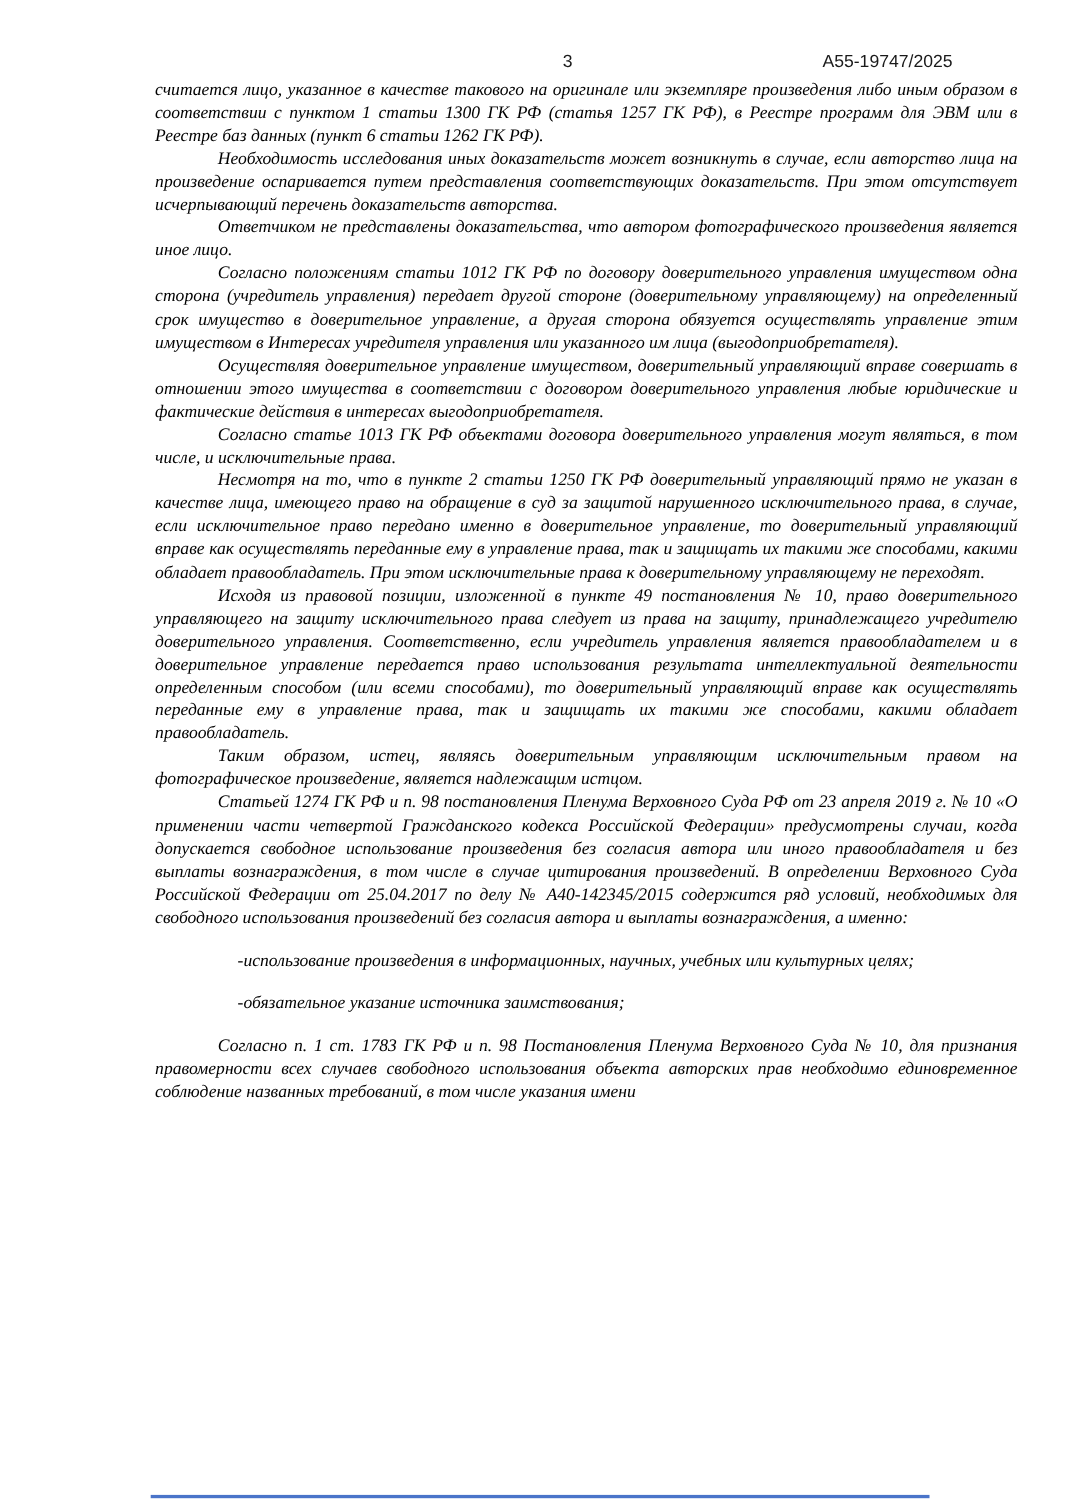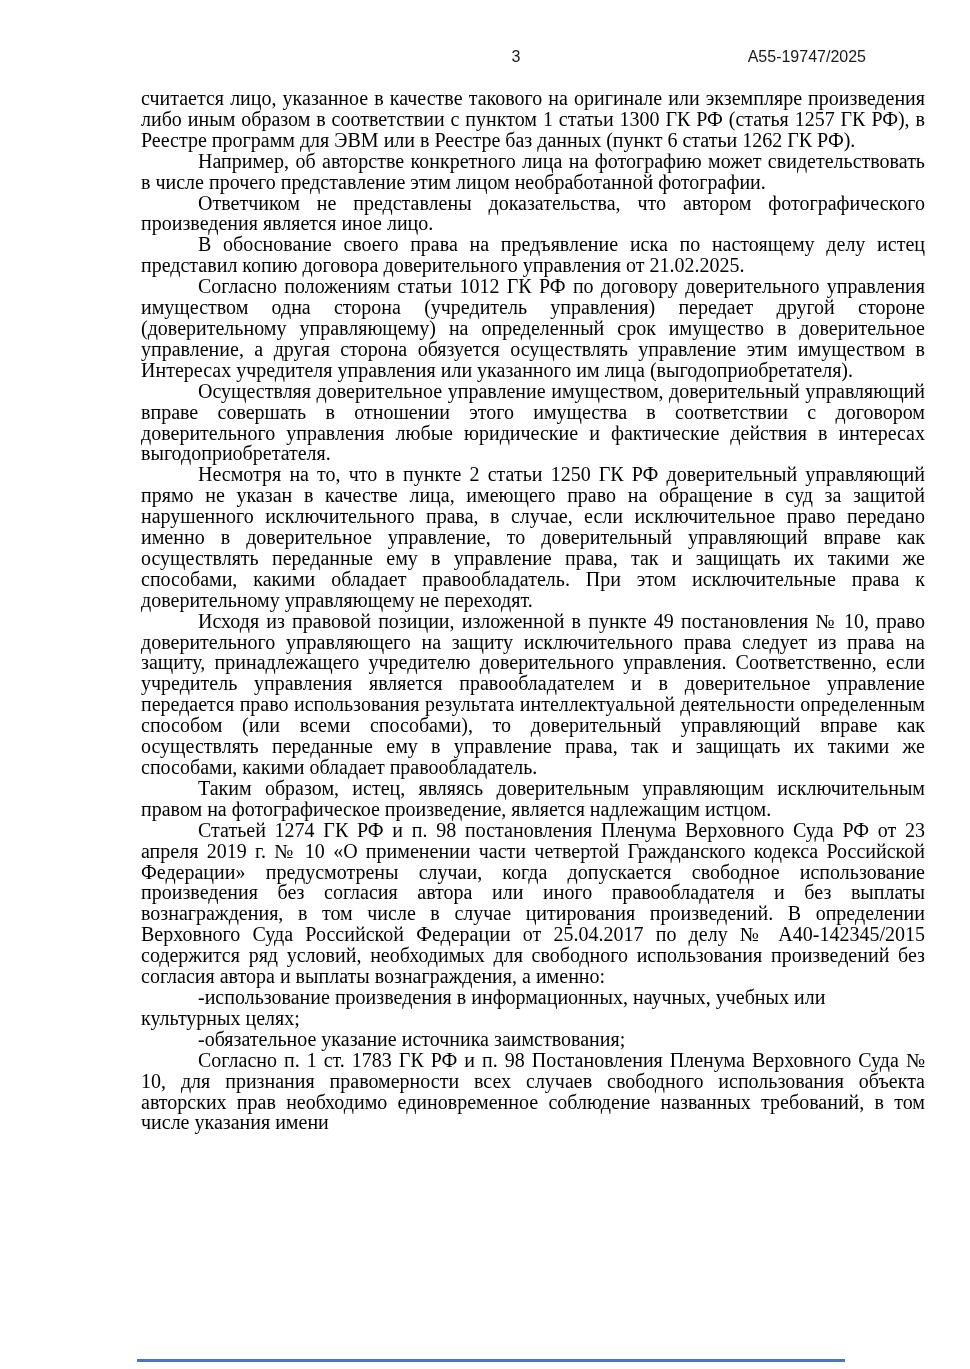--- a/index.html
+++ b/index.html
@@ -34,37 +34,38 @@
     text-align: center;
   }
   .case-number {
     position: absolute;
     right: 104px;
     top: 0;
     text-align: left;
   }
   .doc-body {
     position: absolute;
-    top: 88px;
+    top: 72px;
     left: 141px;
     width: 784px;
-    font-size: 20px;
+    font-size: 16px;
     line-height: 20.9px;
     text-align: justify;
+    font-style: italic;
   }
   .p {
     margin: 0;
     text-indent: 57px;
   }
   .p-cont {
     margin: 0;
     text-indent: 0;
   }
   .p-list {
-    margin: 0;
+    margin: 18px;
     text-indent: 57px;
     text-align: left;
   }
   .stamp-line {
     position: absolute;
     top: 1359px;
     left: 137px;
     width: 708px;
     height: 3px;
     background: #4a74c9;
@@ -75,25 +76,25 @@
 
 <div class="page">
 
   <div class="page-header">
     <div class="page-number">3</div>
     <div class="case-number">А55-19747/2025</div>
   </div>
 
   <div class="doc-body">
     <p class="p-cont">считается лицо, указанное в качестве такового на оригинале или экземпляре произведения либо иным образом в соответствии с пунктом 1 статьи 1300 ГК РФ (статья 1257 ГК РФ), в Реестре программ для ЭВМ или в Реестре баз данных (пункт 6 статьи 1262 ГК РФ).</p>
-    <p class="p">Например, об авторстве конкретного лица на фотографию может свидетельствовать в числе прочего представление этим лицом необработанной фотографии.</p>
+    <p class="p">Необходимость исследования иных доказательств может возникнуть в случае, если авторство лица на произведение оспаривается путем представления соответствующих доказательств. При этом отсутствует исчерпывающий перечень доказательств авторства.</p>
     <p class="p">Ответчиком не представлены доказательства, что автором фотографического произведения является иное лицо.</p>
-    <p class="p">В обоснование своего права на предъявление иска по настоящему делу истец представил копию договора доверительного управления от 21.02.2025.</p>
     <p class="p">Согласно положениям статьи 1012 ГК РФ по договору доверительного управления имуществом одна сторона (учредитель управления) передает другой стороне (доверительному управляющему) на определенный срок имущество в доверительное управление, а другая сторона обязуется осуществлять управление этим имуществом в Интересах учредителя управления или указанного им лица (выгодоприобретателя).</p>
     <p class="p">Осуществляя доверительное управление имуществом, доверительный управляющий вправе совершать в отношении этого имущества в соответствии с договором доверительного управления любые юридические и фактические действия в интересах выгодоприобретателя.</p>
+    <p class="p">Согласно статье 1013 ГК РФ объектами договора доверительного управления могут являться, в том числе, и исключительные права.</p>
     <p class="p">Несмотря на то, что в пункте 2 статьи 1250 ГК РФ доверительный управляющий прямо не указан в качестве лица, имеющего право на обращение в суд за защитой нарушенного исключительного права, в случае, если исключительное право передано именно в доверительное управление, то доверительный управляющий вправе как осуществлять переданные ему в управление права, так и защищать их такими же способами, какими обладает правообладатель. При этом исключительные права к доверительному управляющему не переходят.</p>
     <p class="p">Исходя из правовой позиции, изложенной в пункте 49 постановления № 10, право доверительного управляющего на защиту исключительного права следует из права на защиту, принадлежащего учредителю доверительного управления. Соответственно, если учредитель управления является правообладателем и в доверительное управление передается право использования результата интеллектуальной деятельности определенным способом (или всеми способами), то доверительный управляющий вправе как осуществлять переданные ему в управление права, так и защищать их такими же способами, какими обладает правообладатель.</p>
     <p class="p">Таким образом, истец, являясь доверительным управляющим исключительным правом на фотографическое произведение, является надлежащим истцом.</p>
     <p class="p">Статьей 1274 ГК РФ и п. 98 постановления Пленума Верховного Суда РФ от 23 апреля 2019 г. № 10 «О применении части четвертой Гражданского кодекса Российской Федерации» предусмотрены случаи, когда допускается свободное использование произведения без согласия автора или иного правообладателя и без выплаты вознаграждения, в том числе в случае цитирования произведений. В определении Верховного Суда Российской Федерации от 25.04.2017 по делу № А40-142345/2015 содержится ряд условий, необходимых для свободного использования произведений без согласия автора и выплаты вознаграждения, а именно:</p>
     <p class="p-list">-использование произведения в информационных, научных, учебных или культурных целях;</p>
     <p class="p-list">-обязательное указание источника заимствования;</p>
     <p class="p">Согласно п. 1 ст. 1783 ГК РФ и п. 98 Постановления Пленума Верховного Суда № 10, для признания правомерности всех случаев свободного использования объекта авторских прав необходимо единовременное соблюдение названных требований, в том числе указания имени</p>
   </div>
 
   <div class="stamp-line"></div>

